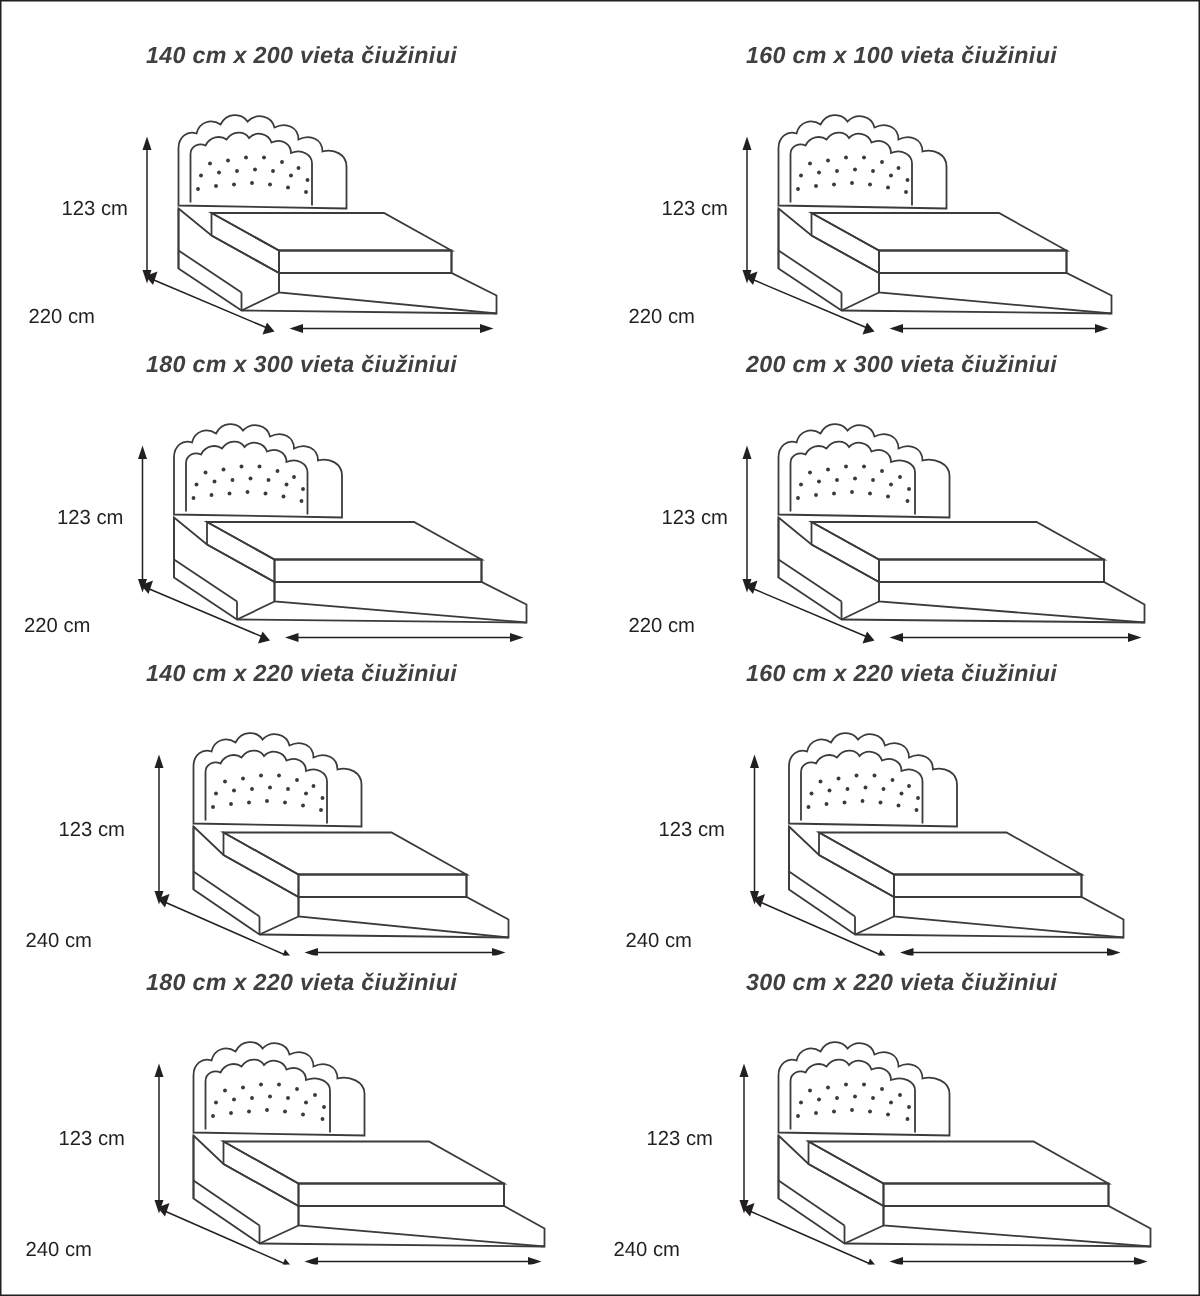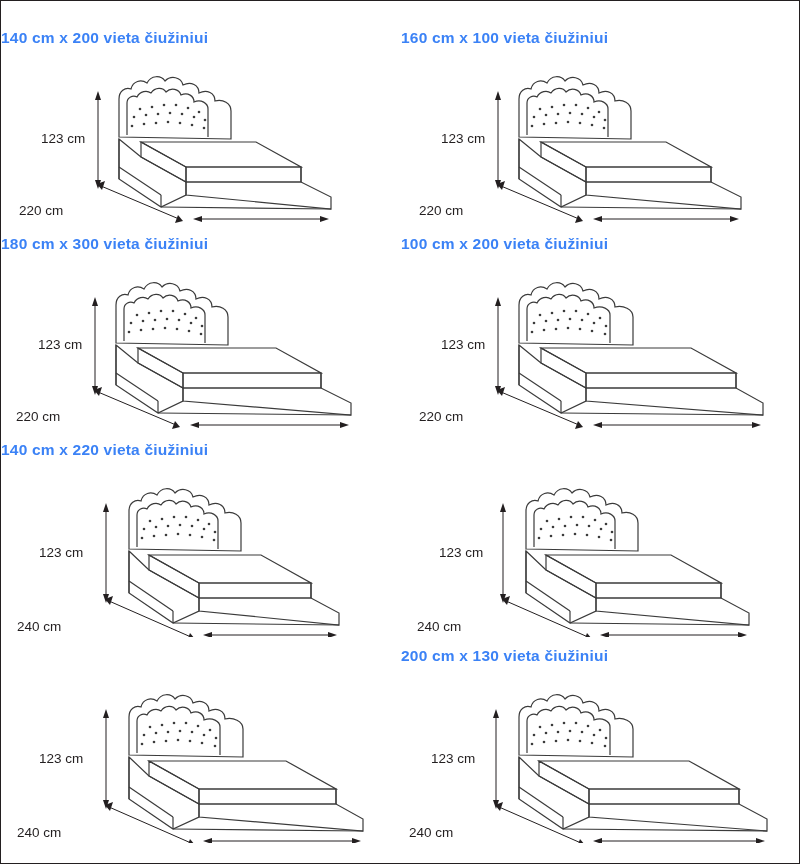--- a/index.html
+++ b/index.html
@@ -26,24 +26,26 @@
     position: absolute;
     width: 400px;
     height: 204px;
     box-sizing: border-box;
   }
   .cell-title {
     position: absolute;
     top: 8px;
     left: 0;
     width: 400px;
+    text-align: center;
     font-size: 15.5px;
     font-weight: bold;
+    font-style: italic;
     letter-spacing: 0.2px;
-    color: #3b82f6;
+    color: #404040;
   }
   .bedwrap {
     position: absolute;
     top: 26px;
     left: 0;
     width: 400px;
     height: 178px;
     text-decoration: underline;
   }
   svg.bedsvg {
@@ -248,21 +250,21 @@
 
         <line class="ln thin" x1="193" y1="172" x2="344" y2="172"></line>
         <polygon points="189,172 198,169 198,175" fill="#231f20"></polygon>
         <polygon points="348,172 339,169 339,175" fill="#231f20"></polygon>
         <text class="dimlabel" x="235" y="192">195 cm</text>
       </svg>
     </div>
   </div>
 
   <div class="cell" style="left:400px; top:226px;">
-    <div class="cell-title">100 cm x 200 vieta čiužiniui</div>
+    <div class="cell-title">200 cm x 300 vieta čiužiniui</div>
     <div class="bedwrap">
       <svg class="bedsvg" viewBox="0 0 400 178">
         <path class="bedline" d="M118 90 L118 52 C118 44 124 40 130 42 C132 34 140 32 146 36 C150 28 160 28 164 34 C170 28 180 30 182 38 C190 34 198 38 198 46 C206 42 214 46 214 54 C222 52 232 56 232 64 L232 92 Z"></path>
         <path class="bedline" d="M126 88 L126 56 C126 50 132 48 136 50 C139 44 146 43 150 46 C154 40 162 40 165 45 C170 40 178 42 180 48 C187 45 193 49 193 55 C201 52 209 56 209 62 L209 90"></path>
         <g class="tuft">
           <circle cx="139" cy="62" r="1.3"></circle>
             <circle cx="151" cy="60" r="1.3"></circle>
             <circle cx="163" cy="58" r="1.3"></circle>
           <circle cx="175" cy="58" r="1.3"></circle>
             <circle cx="187" cy="61" r="1.3"></circle>
@@ -362,20 +364,21 @@
 
         <line class="ln thin" x1="206" y1="176" x2="332" y2="176"></line>
         <polygon points="202,176 211,173 211,179" fill="#231f20"></polygon>
         <polygon points="336,176 327,173 327,179" fill="#231f20"></polygon>
         <text class="dimlabel" x="235" y="196">155 cm</text>
       </svg>
     </div>
   </div>
 
   <div class="cell" style="left:400px; top:432px;">
+    <div class="cell-title">160 cm x 220 vieta čiužiniui</div>
     <div class="bedwrap">
       <svg class="bedsvg" viewBox="0 0 400 178">
         <path class="bedline" d="M125 90 L125 52 C125 44 131 40 137 42 C139 34 147 32 153 36 C157 28 167 28 171 34 C177 28 187 30 189 38 C197 34 205 38 205 46 C213 42 221 46 221 54 C229 52 237 56 237 64 L237 92 Z"></path>
         <path class="bedline" d="M133 88 L133 56 C133 50 139 48 143 50 C146 44 153 43 157 46 C161 40 169 40 172 45 C177 40 185 42 187 48 C194 45 200 49 200 55 C207 52 214 56 214 62 L214 90"></path>
         <g class="tuft">
           <circle cx="146" cy="62" r="1.3"></circle>
             <circle cx="158" cy="60" r="1.3"></circle>
             <circle cx="170" cy="58" r="1.3"></circle>
           <circle cx="182" cy="58" r="1.3"></circle>
             <circle cx="194" cy="61" r="1.3"></circle>
@@ -418,20 +421,21 @@
 
         <line class="ln thin" x1="203" y1="176" x2="342" y2="176"></line>
         <polygon points="199,176 208,173 208,179" fill="#231f20"></polygon>
         <polygon points="346,176 337,173 337,179" fill="#231f20"></polygon>
         <text class="dimlabel" x="238" y="196">175 cm</text>
       </svg>
     </div>
   </div>
 
   <div class="cell" style="left:0px; top:638px;">
+    <div class="cell-title">180 cm x 220 vieta čiužiniui</div>
     <div class="bedwrap">
       <svg class="bedsvg" viewBox="0 0 400 178">
         <path class="bedline" d="M128 90 L128 52 C128 44 134 40 140 42 C142 34 150 32 156 36 C160 28 170 28 174 34 C180 28 190 30 192 38 C200 34 208 38 208 46 C216 42 224 46 224 54 C232 52 242 56 242 64 L242 92 Z"></path>
         <path class="bedline" d="M136 88 L136 56 C136 50 142 48 146 50 C149 44 156 43 160 46 C164 40 172 40 175 45 C180 40 188 42 190 48 C197 45 203 49 203 55 C211 52 219 56 219 62 L219 90"></path>
         <g class="tuft">
           <circle cx="149" cy="62" r="1.3"></circle>
             <circle cx="161" cy="60" r="1.3"></circle>
             <circle cx="173" cy="58" r="1.3"></circle>
           <circle cx="185" cy="58" r="1.3"></circle>
             <circle cx="197" cy="61" r="1.3"></circle>
@@ -474,21 +478,21 @@
 
         <line class="ln thin" x1="206" y1="176" x2="356" y2="176"></line>
         <polygon points="202,176 211,173 211,179" fill="#231f20"></polygon>
         <polygon points="360,176 351,173 351,179" fill="#231f20"></polygon>
         <text class="dimlabel" x="245" y="196">195 cm</text>
       </svg>
     </div>
   </div>
 
   <div class="cell" style="left:400px; top:638px;">
-    <div class="cell-title">200 cm x 130 vieta čiužiniui</div>
+    <div class="cell-title">300 cm x 220 vieta čiužiniui</div>
     <div class="bedwrap">
       <svg class="bedsvg" viewBox="0 0 400 178">
         <path class="bedline" d="M118 90 L118 52 C118 44 124 40 130 42 C132 34 140 32 146 36 C150 28 160 28 164 34 C170 28 180 30 182 38 C190 34 198 38 198 46 C206 42 214 46 214 54 C222 52 232 56 232 64 L232 92 Z"></path>
         <path class="bedline" d="M126 88 L126 56 C126 50 132 48 136 50 C139 44 146 43 150 46 C154 40 162 40 165 45 C170 40 178 42 180 48 C187 45 193 49 193 55 C201 52 209 56 209 62 L209 90"></path>
         <g class="tuft">
           <circle cx="139" cy="62" r="1.3"></circle>
             <circle cx="151" cy="60" r="1.3"></circle>
             <circle cx="163" cy="58" r="1.3"></circle>
           <circle cx="175" cy="58" r="1.3"></circle>
             <circle cx="187" cy="61" r="1.3"></circle>

